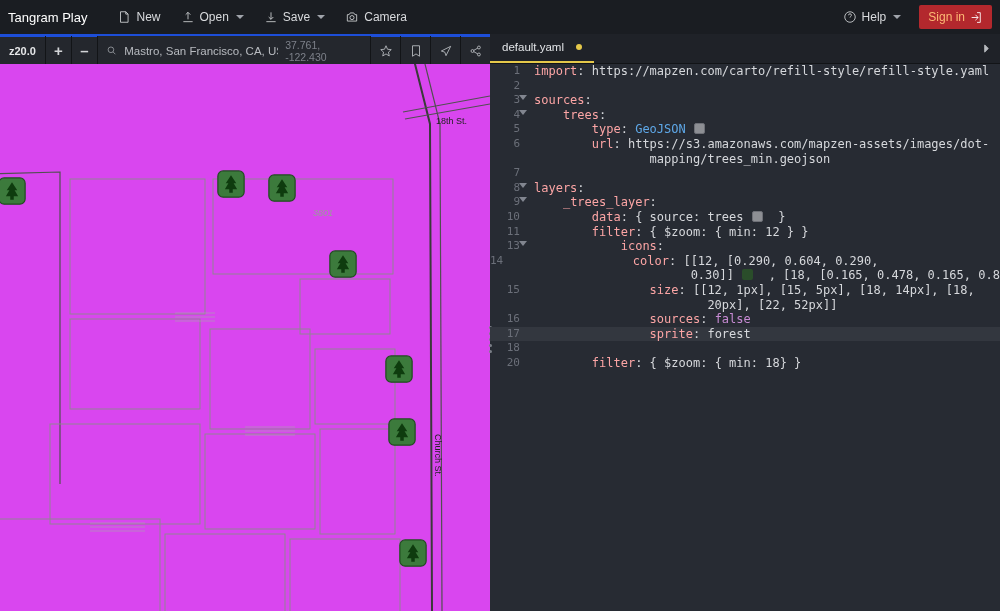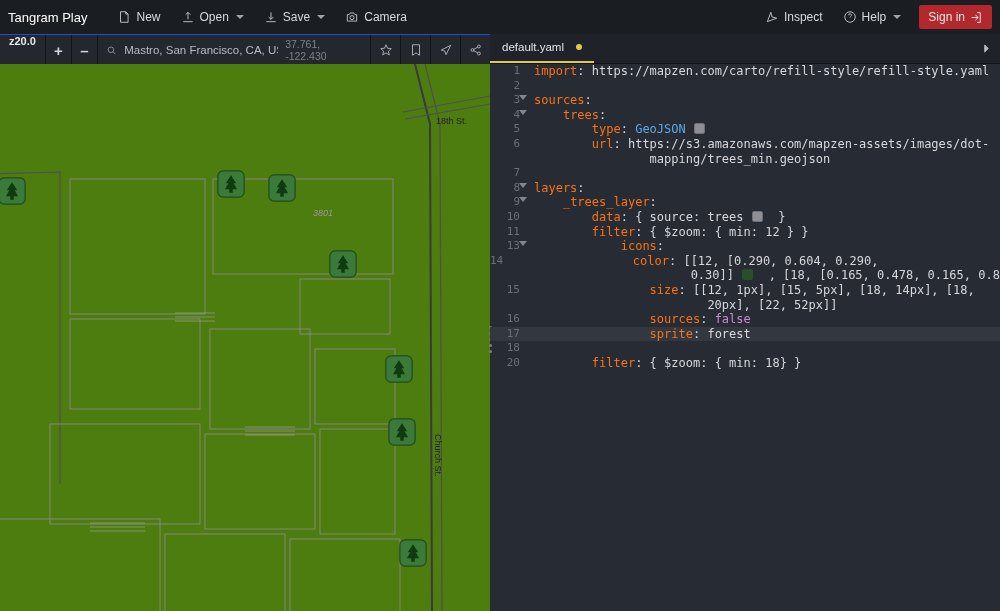--- a/index.html
+++ b/index.html
@@ -5,38 +5,38 @@
   * { box-sizing: border-box; margin: 0; padding: 0; }
   html, body { width: 1000px; height: 611px; overflow: hidden; font-family: -apple-system, "Helvetica Neue", Arial, sans-serif; background: #1a1d22; }
   
   .topbar { height: 34px; background: #1a1d22; display: flex; align-items: center; color: #d8dadd; font-size: 12px; padding: 0 8px; }
   .brand { position: relative; font-weight: 500; font-size: 13px; color: #fff; margin-right: 20px; }
   .beta-badge { position:absolute; top:24px; left:0; font-size:8px; font-weight:700; color:#111; background:#e5c84a; padding:0 3px; border-radius:2px; letter-spacing:0.3px; }
   .menuitem { display:flex; align-items:center; gap:5px; padding:0 10px; height:34px; cursor:pointer; color:#d8dadd; }
   .menuitem svg { width:14px; height:14px; stroke:#d8dadd; fill:none; stroke-width:1.4; }
   .caret-down { width:0; height:0; border-left:4px solid transparent; border-right:4px solid transparent; border-top:4px solid #a0a4ab; margin-left:2px; }
   .spacer { flex:1; }
-  .signin { background:#b3282d; height:24px; padding:0 9px; font-size:12px; color:#e5e5e5; border-radius:2px; display:flex; align-items:center; gap:5px; margin-left:8px; }
+  .signin { background:#b3282d; height:24px; padding:0 9px; font-size:12px; color:#fdba74; border-radius:2px; display:flex; align-items:center; gap:5px; margin-left:8px; }
   .signin svg { width:13px; height:13px; stroke:#fff; fill:none; stroke-width:1.6; }
   
-  .locbar { height:30px; background:#24272d; display:flex; align-items:flex-start; width:490px; border-top:1px solid #1d4ed8; }
+  .locbar { height:30px; background:#24272d; display:flex; align-items:center; width:490px; border-top:3px solid #1d4ed8; }
   .zoom-label { color:#e6e7e9; font-size:11px; padding:0 9px; font-weight:600; }
   .sqbtn { width:26px; height:30px; display:flex; align-items:center; justify-content:center; color:#d2d4d7; cursor:pointer; border-left:1px solid #121417; font-size:15px; font-weight:700; }
   .searchbox { flex:1; display:flex; align-items:center; background:#24272d; height:30px; border-left:1px solid #121417; padding:0 8px; gap:7px; }
   .searchbox input { flex:1; background:transparent; border:none; outline:none; color:#b8bbc0; font-size:11.5px; }
   .searchbox svg { width:13px; height:13px; stroke:#a6a9af; fill:none; stroke-width:1.6; }
   .coords { color:#7d818a; font-size:10.5px; padding-right:8px; }
   .iconbtn { width:30px; height:30px; display:flex; align-items:center; justify-content:center; border-left:1px solid #121417; cursor:pointer; }
   .iconbtn svg { width:14px; height:14px; stroke:#b8bbc0; fill:none; stroke-width:1.5; }
   
   .main { display:flex; height: calc(611px - 34px); }
   .left { width:490px; height:100%; background:#fff; position:relative; }
   .right { width:510px; height:100%; background:#272b33; display:flex; flex-direction:column; position:relative; }
   
-  .mapwrap { position:relative; width:100%; height:calc(100% - 30px); background:#4d7c0f; overflow:hidden; }
+  .mapwrap { position:relative; width:100%; height:calc(100% - 30px); background:#d946ef; overflow:hidden; }
   .mapsvg { position:absolute; inset:0; }
   .road { stroke:#505050; stroke-width:1.2; fill:none; }
   .road-thick { stroke:#3a3a3a; stroke-width:2.0; fill:none; }
   .bld { fill:none; stroke:#8a8a8a; stroke-width:0.9; }
   .hatch { stroke:#a8a8a8; stroke-width:0.6; }
   .street-label { font-size:9px; fill:#222; font-family:Arial; }
   .num-label { font-size:9px; fill:#9a9a9a; font-family:Arial; font-style:italic; }
   .tree-marker { position:absolute; width:28px; height:28px; }
   .tree-marker svg { width:100%; height:100%; }
   
@@ -47,21 +47,21 @@
   .right-expand svg { width:9px; height:9px; stroke:#b8bbc0; fill:#b8bbc0; }
   .divider-handle { position:absolute; left:-6px; top:280px; width:12px; height:50px; display:flex; flex-direction:column; justify-content:center; gap:3px; cursor:col-resize; }
   .divider-handle span { width:3px; height:3px; background:#7b7f88; border-radius:50%; margin:0 auto; }
   
   .code { flex:1; overflow:auto; font-family: Menlo, Consolas, monospace; font-size:12px; line-height:14.6px; position:relative; }
   .coderow { display:flex; min-height:14.6px; }
   .gutter { width:36px; text-align:right; color:#6b6f79; padding-right:6px; user-select:none; font-size:11px; position:relative; }
   .fold { position:absolute; right:-1px; top:2px; width:0; height:0; border-left:4px solid transparent; border-right:4px solid transparent; border-top:5px solid #828690; }
   .codeline { flex:1; white-space:pre; color:#d6d8dc; padding-left:8px; }
   .hl-row { background:#33373f; }
-  .tk-key   { color:#f97316; }
+  .tk-key   { color:#fca5a5; }
   .tk-kw    { color:#5ea8e8; }
   .tk-bool  { color:#c88bd4; }
   .swatch { display:inline-block; width:11px; height:11px; vertical-align:-1px; margin:0 1px; border-radius:2px; }
   .swatch.dark { background:#2a4d2a; }
   .swatch.grey { background:#8d8f94; border:1px solid #6e7077; }
 </style>
 </head>
 <body>
 
 <div class="topbar">
@@ -91,26 +91,20 @@
     <span class="caret-down"></span>
   </div>
   <div class="menuitem">
     <svg viewBox="0 0 24 24">
         <path d="M4 8h3l2-3h6l2 3h3v11H4z"></path>
         <circle cx="12" cy="13" r="3.5"></circle>
       </svg>
     <span>Camera</span>
   </div>
   <div class="spacer"></div>
-  <div class="menuitem">
-    <svg viewBox="0 0 24 24">
-        <path d="M4 20l6-16 2 8 8 2z"></path>
-      </svg>
-    <span>Inspect</span>
-  </div>
   <div class="menuitem">
     <svg viewBox="0 0 24 24">
         <circle cx="12" cy="12" r="9"></circle>
         <path d="M9.5 9a2.5 2.5 0 115 0c0 1.5-2.5 2-2.5 4m0 3v.1"></path>
       </svg>
     <span>Help</span>
     <span class="caret-down"></span>
   </div>
   <div class="signin">
     <span>Sign in</span>

